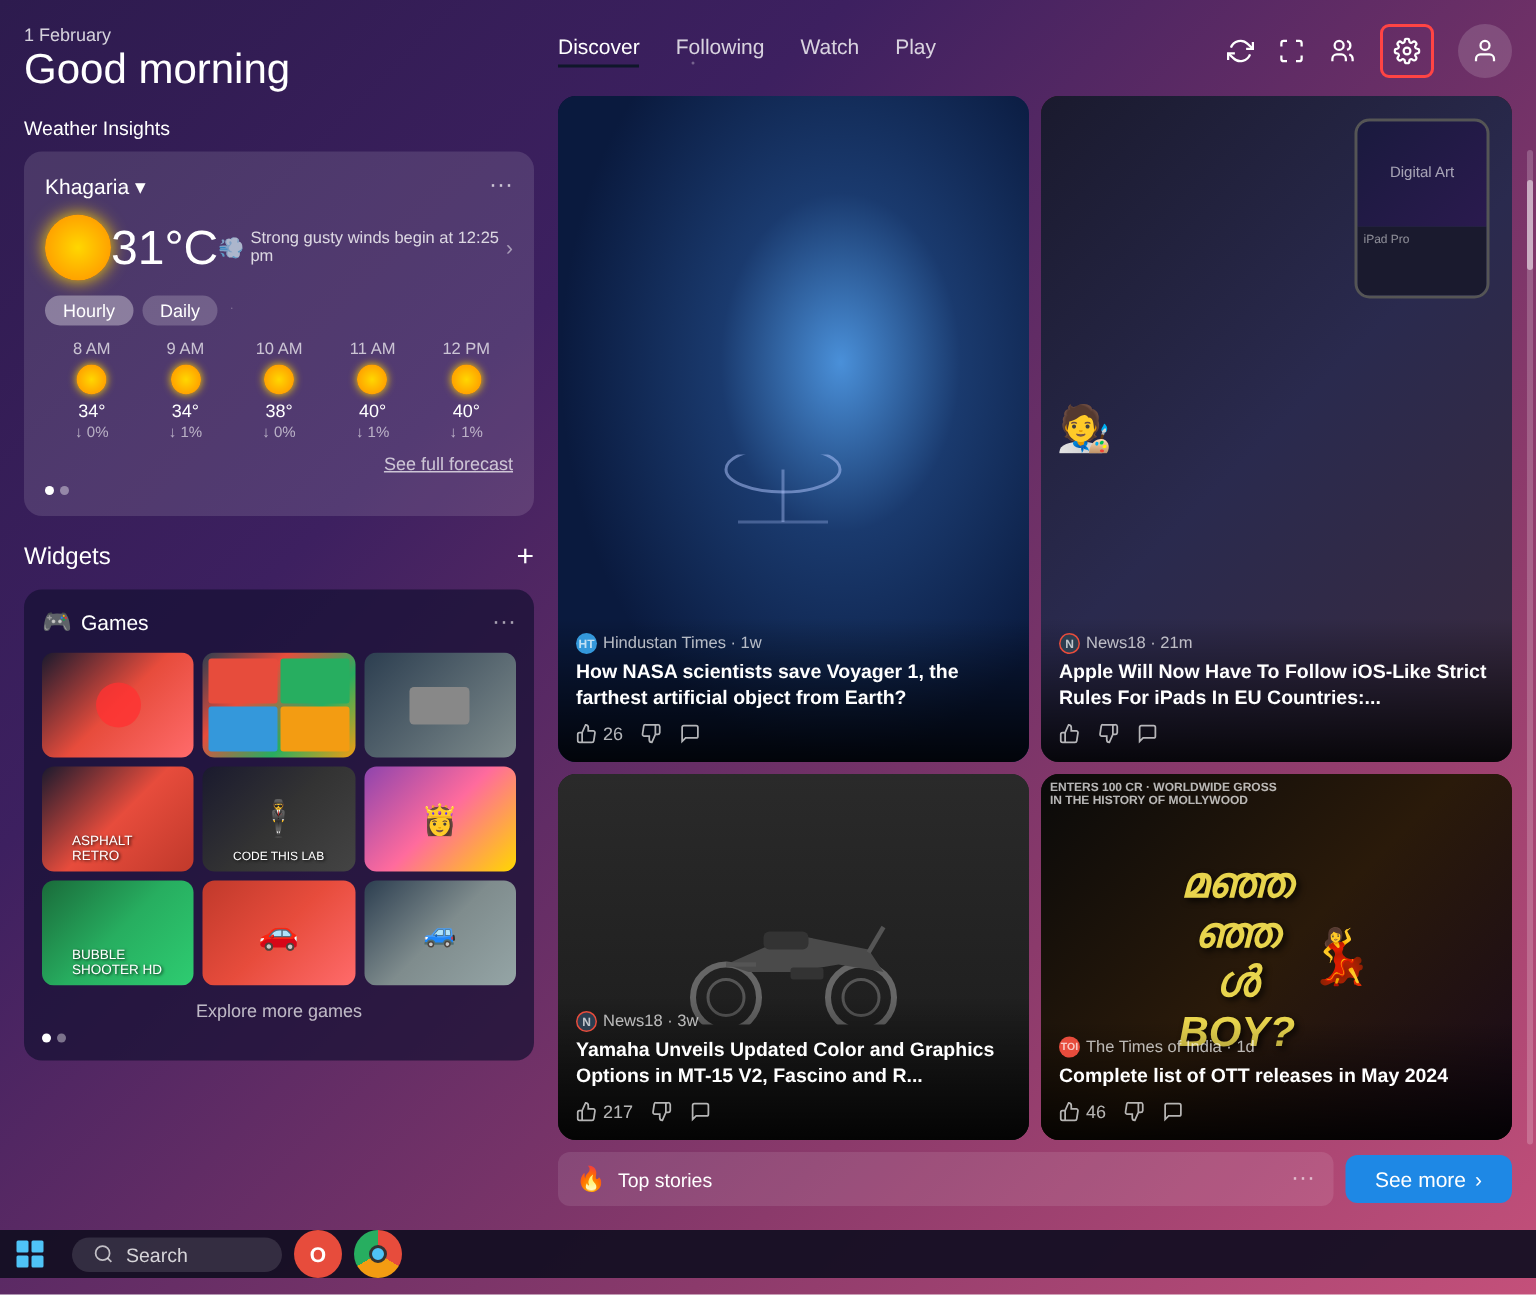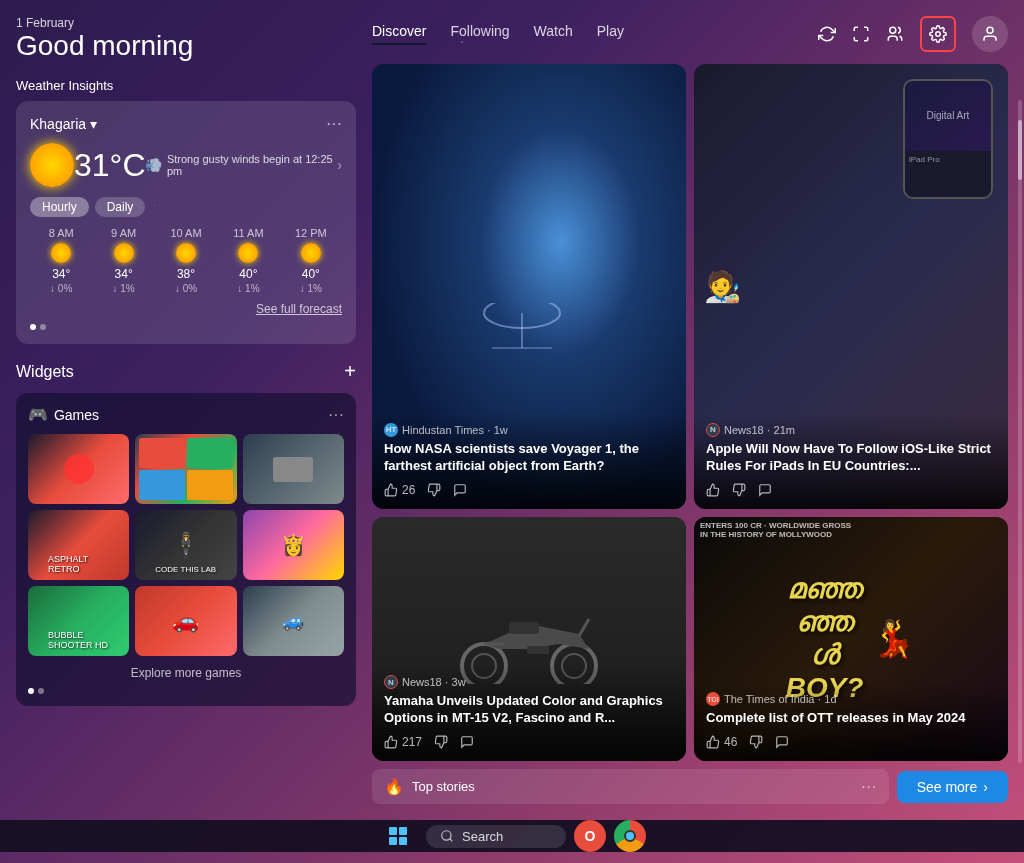--- a/index.html
+++ b/index.html
@@ -474,21 +474,20 @@
       gap: 6px;
       white-space: nowrap;
     }
 
     
     .taskbar {
       height: 32px;
       background: rgba(20, 15, 35, 0.95);
       display: flex;
       align-items: center;
-      justify-content: center;
       gap: 8px;
       position: relative;
     }
     .taskbar-center {
       display: flex;
       align-items: center;
       gap: 8px;
     }
     .windows-btn {
       width: 40px;

